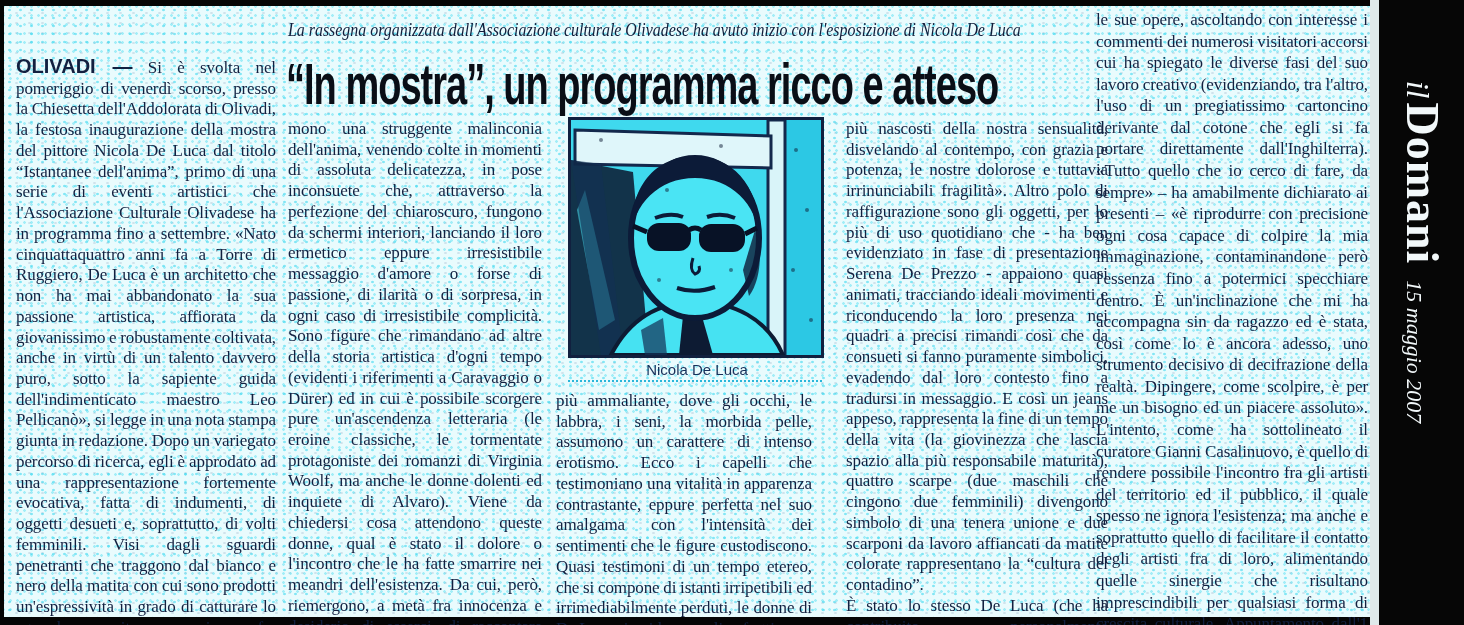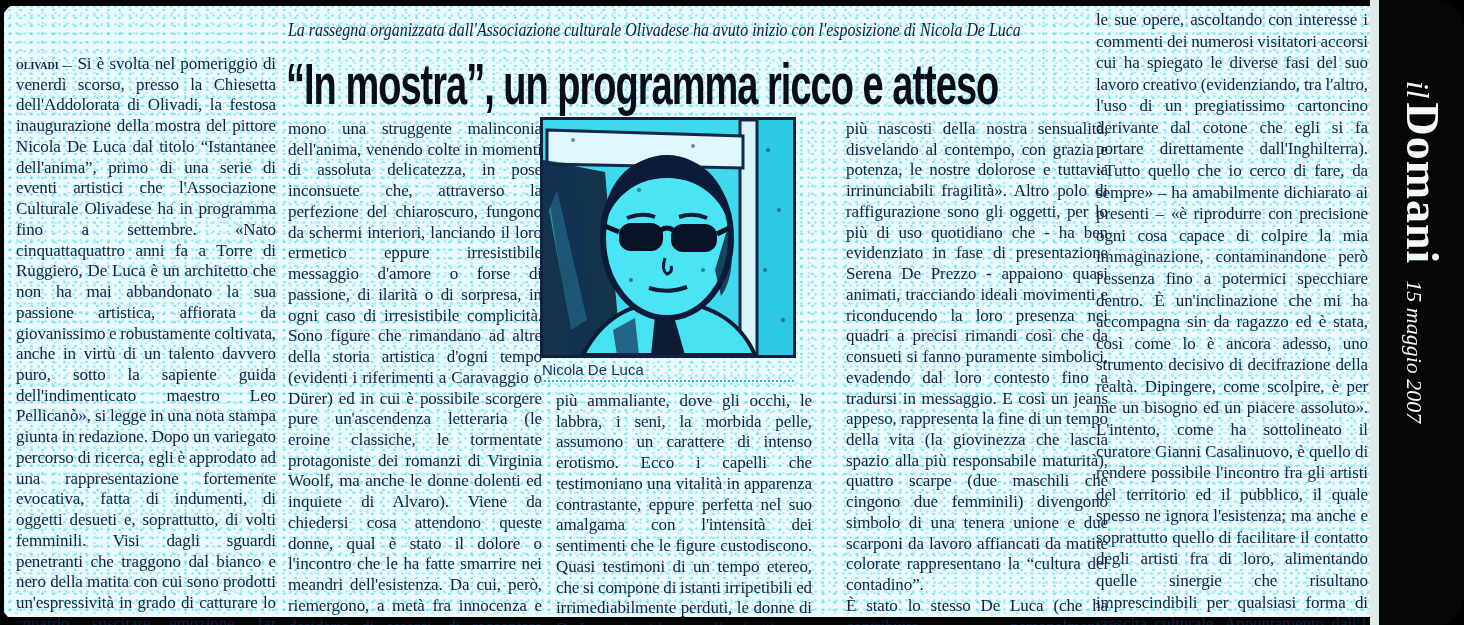--- a/index.html
+++ b/index.html
@@ -1,17 +1,17 @@
 <!DOCTYPE html>
 <html><head>
 <meta charset="utf-8">
 <style>
   html,body{margin:0;padding:0;background:#000;}
   .frame{position:relative;width:1464px;height:625px;background:#050505;overflow:hidden;
-         font-family:"Liberation Serif",serif;border-radius:27px;}
+         font-family:"Liberation Serif",serif;}
   .paper{position:absolute;left:4px;top:6px;width:1366px;height:611px;
          background-color:#e9fbfd;
          background-image:
            radial-gradient(circle, rgba(46,213,238,0.55) 1px, transparent 1.6px),
            radial-gradient(circle, rgba(46,213,238,0.38) 1px, transparent 1.6px),
            radial-gradient(circle, rgba(18,54,110,0.12) 1px, transparent 1.4px);
          background-size:11px 8px,7px 9px,13px 10px;
          background-position:0 0,3px 5px,6px 2px;}
   .scan-edge{position:absolute;left:1370px;top:0;width:9px;height:625px;background:#dfe9ea;}
   .masthead{position:absolute;left:1379px;top:0;width:85px;height:625px;background:#060606;}
@@ -24,28 +24,28 @@
   .kicker{position:absolute;left:288px;top:20px;width:800px;font-style:italic;
           font-size:18.5px;color:#101d3a;white-space:nowrap;transform:scaleX(.86);
           transform-origin:left center;}
   .headline{position:absolute;left:286px;top:50px;width:1150px;font-family:"Liberation Sans",sans-serif;
             font-weight:bold;font-size:58px;color:#0a0e16;white-space:nowrap;letter-spacing:-1.5px;
             transform:scaleX(.655);transform-origin:left center;}
 
   .bodycol{position:absolute;font-size:17px;line-height:1.22;color:#122040;
            text-align:justify;letter-spacing:-0.1px;word-spacing:-0.6px;}
   .bodycol p{margin:0;}
-  .dateline{font-family:Liberation Serif, serif;font-weight:bold;font-size:10px;letter-spacing:0;}
+  .dateline{font-family:Liberation Sans, sans-serif;font-weight:bold;font-size:20px;letter-spacing:0;}
   #col1{left:16px;top:54px;width:260px;height:562px;}
   #col2{left:288px;top:119px;width:254px;height:500px;}
   #col3{left:556px;top:391px;width:256px;height:228px;}
   #col4{left:822px;top:119px;width:262px;height:500px;margin-left:24px;}
   #col5{left:1096px;top:9px;width:272px;height:610px;line-height:1.27;}
 
-  .photo-block{position:absolute;left:540px;top:117px;width:256px;}
+  .photo-block{position:absolute;left:568px;top:117px;width:256px;text-align:center;}
   .photo{display:block;width:250px;height:235px;border:3px solid #11203f;background:#3fd9ee;}
   .caption{font-family:"Liberation Sans",sans-serif;font-size:15px;color:#16305a;
            margin-top:3px;padding-left:2px;}
   .cap-rule{border:0;border-top:2px dotted #29b6da;margin:2px 0 0 0;width:254px;}
 </style>
 </head>
 <body>
 
 <div class="frame">
 

